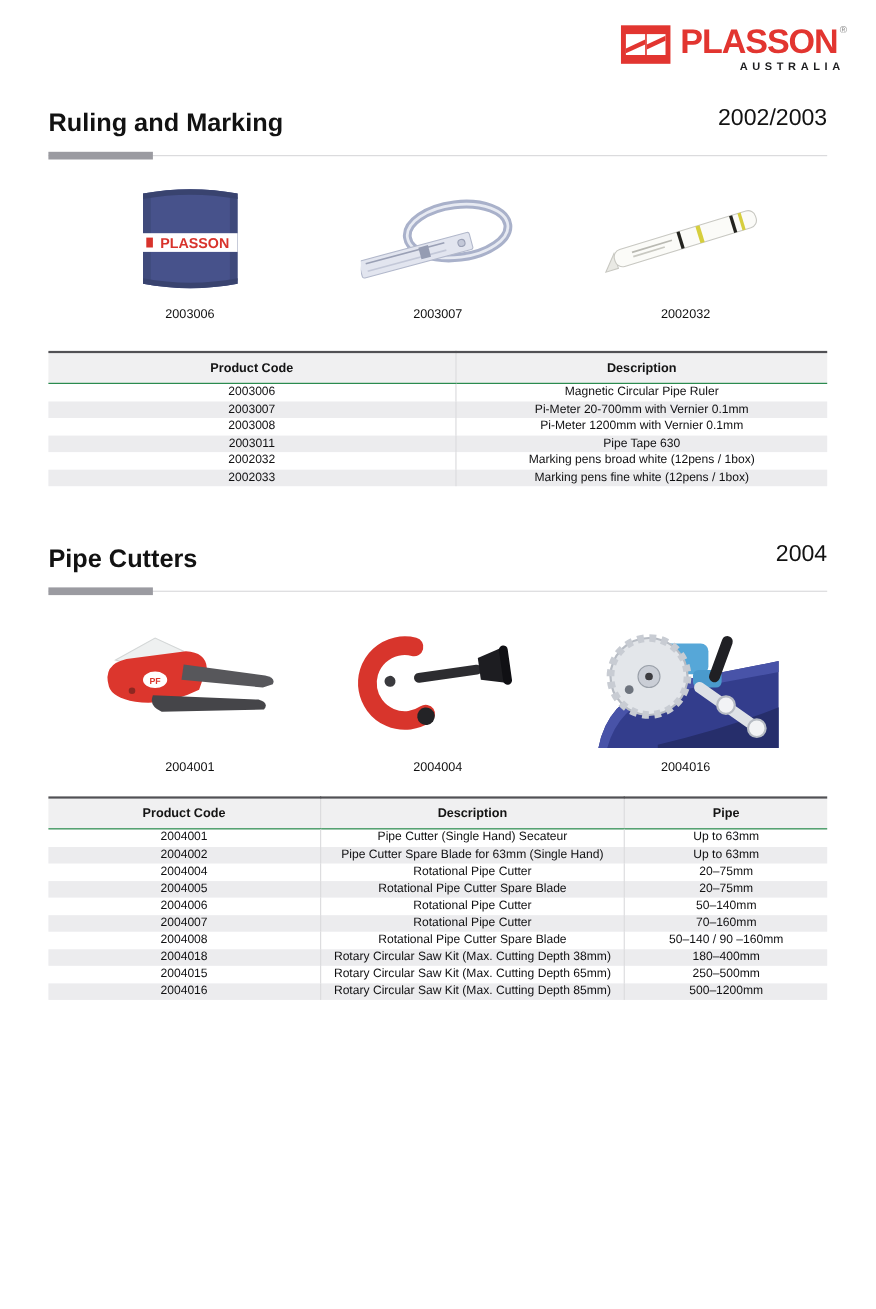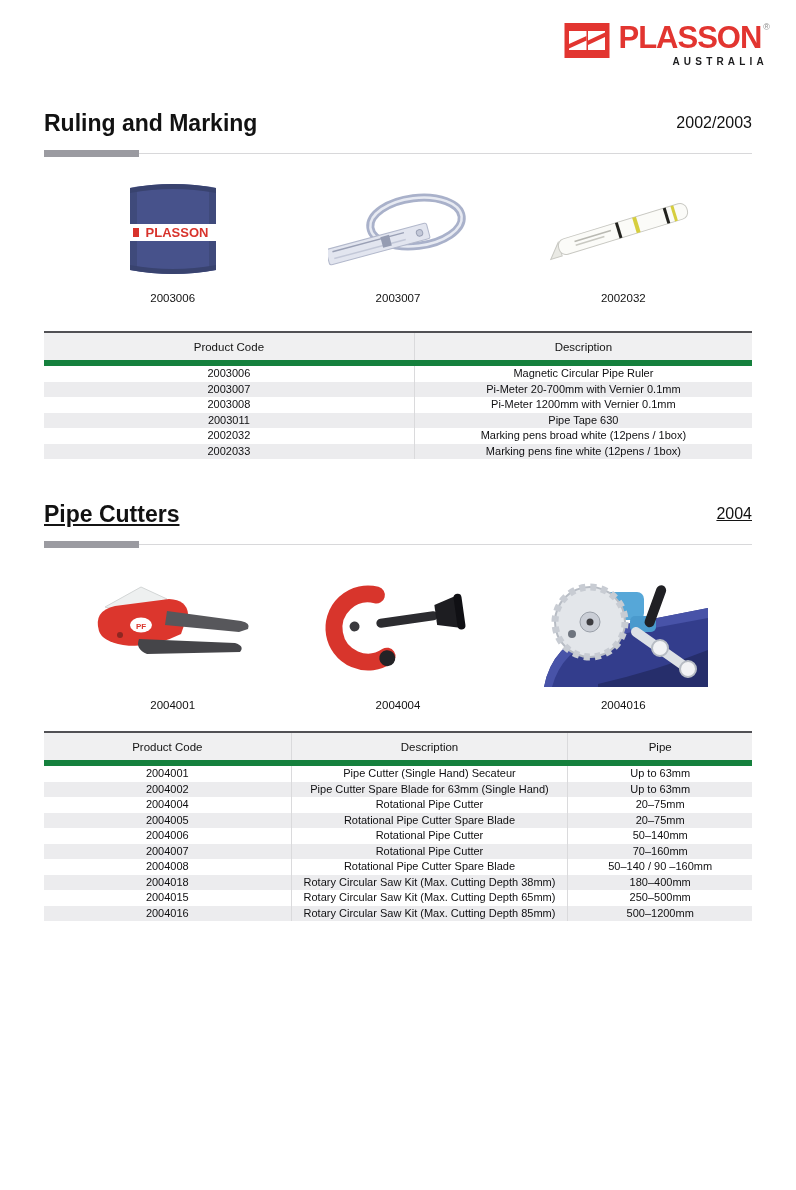--- a/index.html
+++ b/index.html
@@ -12,44 +12,44 @@
   
   .logo-wrap { position:absolute; top:22px; right:26px; display:flex; align-items:flex-start; gap:9px; }
   .logo-icon svg { display:block; }
   .logo-text { display:flex; flex-direction:column; align-items:flex-end; }
   .brand-line { display:flex; align-items:flex-start; line-height:1; }
   .brand-name { font-size:31px; font-weight:bold; letter-spacing:-1px; color:#e23530; }
   .reg-mark { font-size:9px; color:#8a8a8a; margin-top:1px; margin-left:2px; }
   .brand-country { font-size:10px; font-weight:bold; letter-spacing:4.2px; color:#1d1d1f; margin-top:3px; margin-right:2px; }
 
   
-  .sec-head { display:flex; justify-content:space-between; align-items:center; margin:12px 44px; }
+  .sec-head { display:flex; justify-content:space-between; align-items:flex-start; margin:0 44px; }
   .sec-title { font-size:23px; font-weight:bold; margin:0; line-height:30px; color:#121212; }
-  .sec-year { font-size:16px; line-height:24px; color:#121212; }
+  .sec-year { font-size:21px; line-height:24px; color:#121212; }
   .sec-1 .sec-head { padding-top:96px; }
-  .sec-2 .sec-head { padding-top:28px;text-decoration:underline; }
+  .sec-2 .sec-head { padding-top:50px; }
 
   .divider { position:relative; margin:12px 44px 0; height:7px; }
   .divider .line  { position:absolute; top:3px; left:0; right:0; height:1px; background:#d8d8da; }
   .divider .block { position:absolute; top:0; left:0; width:95px; height:7px; background:#9b9ba1; }
 
   
   .products { display:flex; margin:20px 60px 0; }
   .sec-2 .products { margin-top:22px; }
   .product { flex:1; display:flex; flex-direction:column; align-items:center; }
   .product .art  { height:104px; display:flex; align-items:center; justify-content:center; }
   .sec-2 .product .art { height:118px; }
   .product .code { margin-top:11px; font-size:11.5px; color:#111; }
 
   
   table.catalog { width:708px; margin:27px 44px 0; border-collapse:collapse; border-top:2px solid #515155; table-layout:fixed; }
   .sec-2 table.catalog { margin-top:20px; }
   table.catalog thead th {
-    background:#f0f0f1; font-size:11.5px; font-weight:normal; color:#141414;
-    height:27px; border-bottom:6px solid #15803d; padding:0 6px;
+    background:#f0f0f1; font-size:11.5px; font-weight:bold; color:#141414;
+    height:27px; border-bottom:1px solid #15803d; padding:0 6px;
   }
   table.catalog td {
     font-size:11px; text-align:center; color:#101012;
     padding:1px 6px; height:13.5px; line-height:1.22; white-space:pre-line;
   }
   table.catalog tbody tr:nth-child(even) { background:#ececee; }
   table.catalog td + td, table.catalog th + th { border-left:1px solid #dadadc; }
 </style>
 </head>
 <body>

